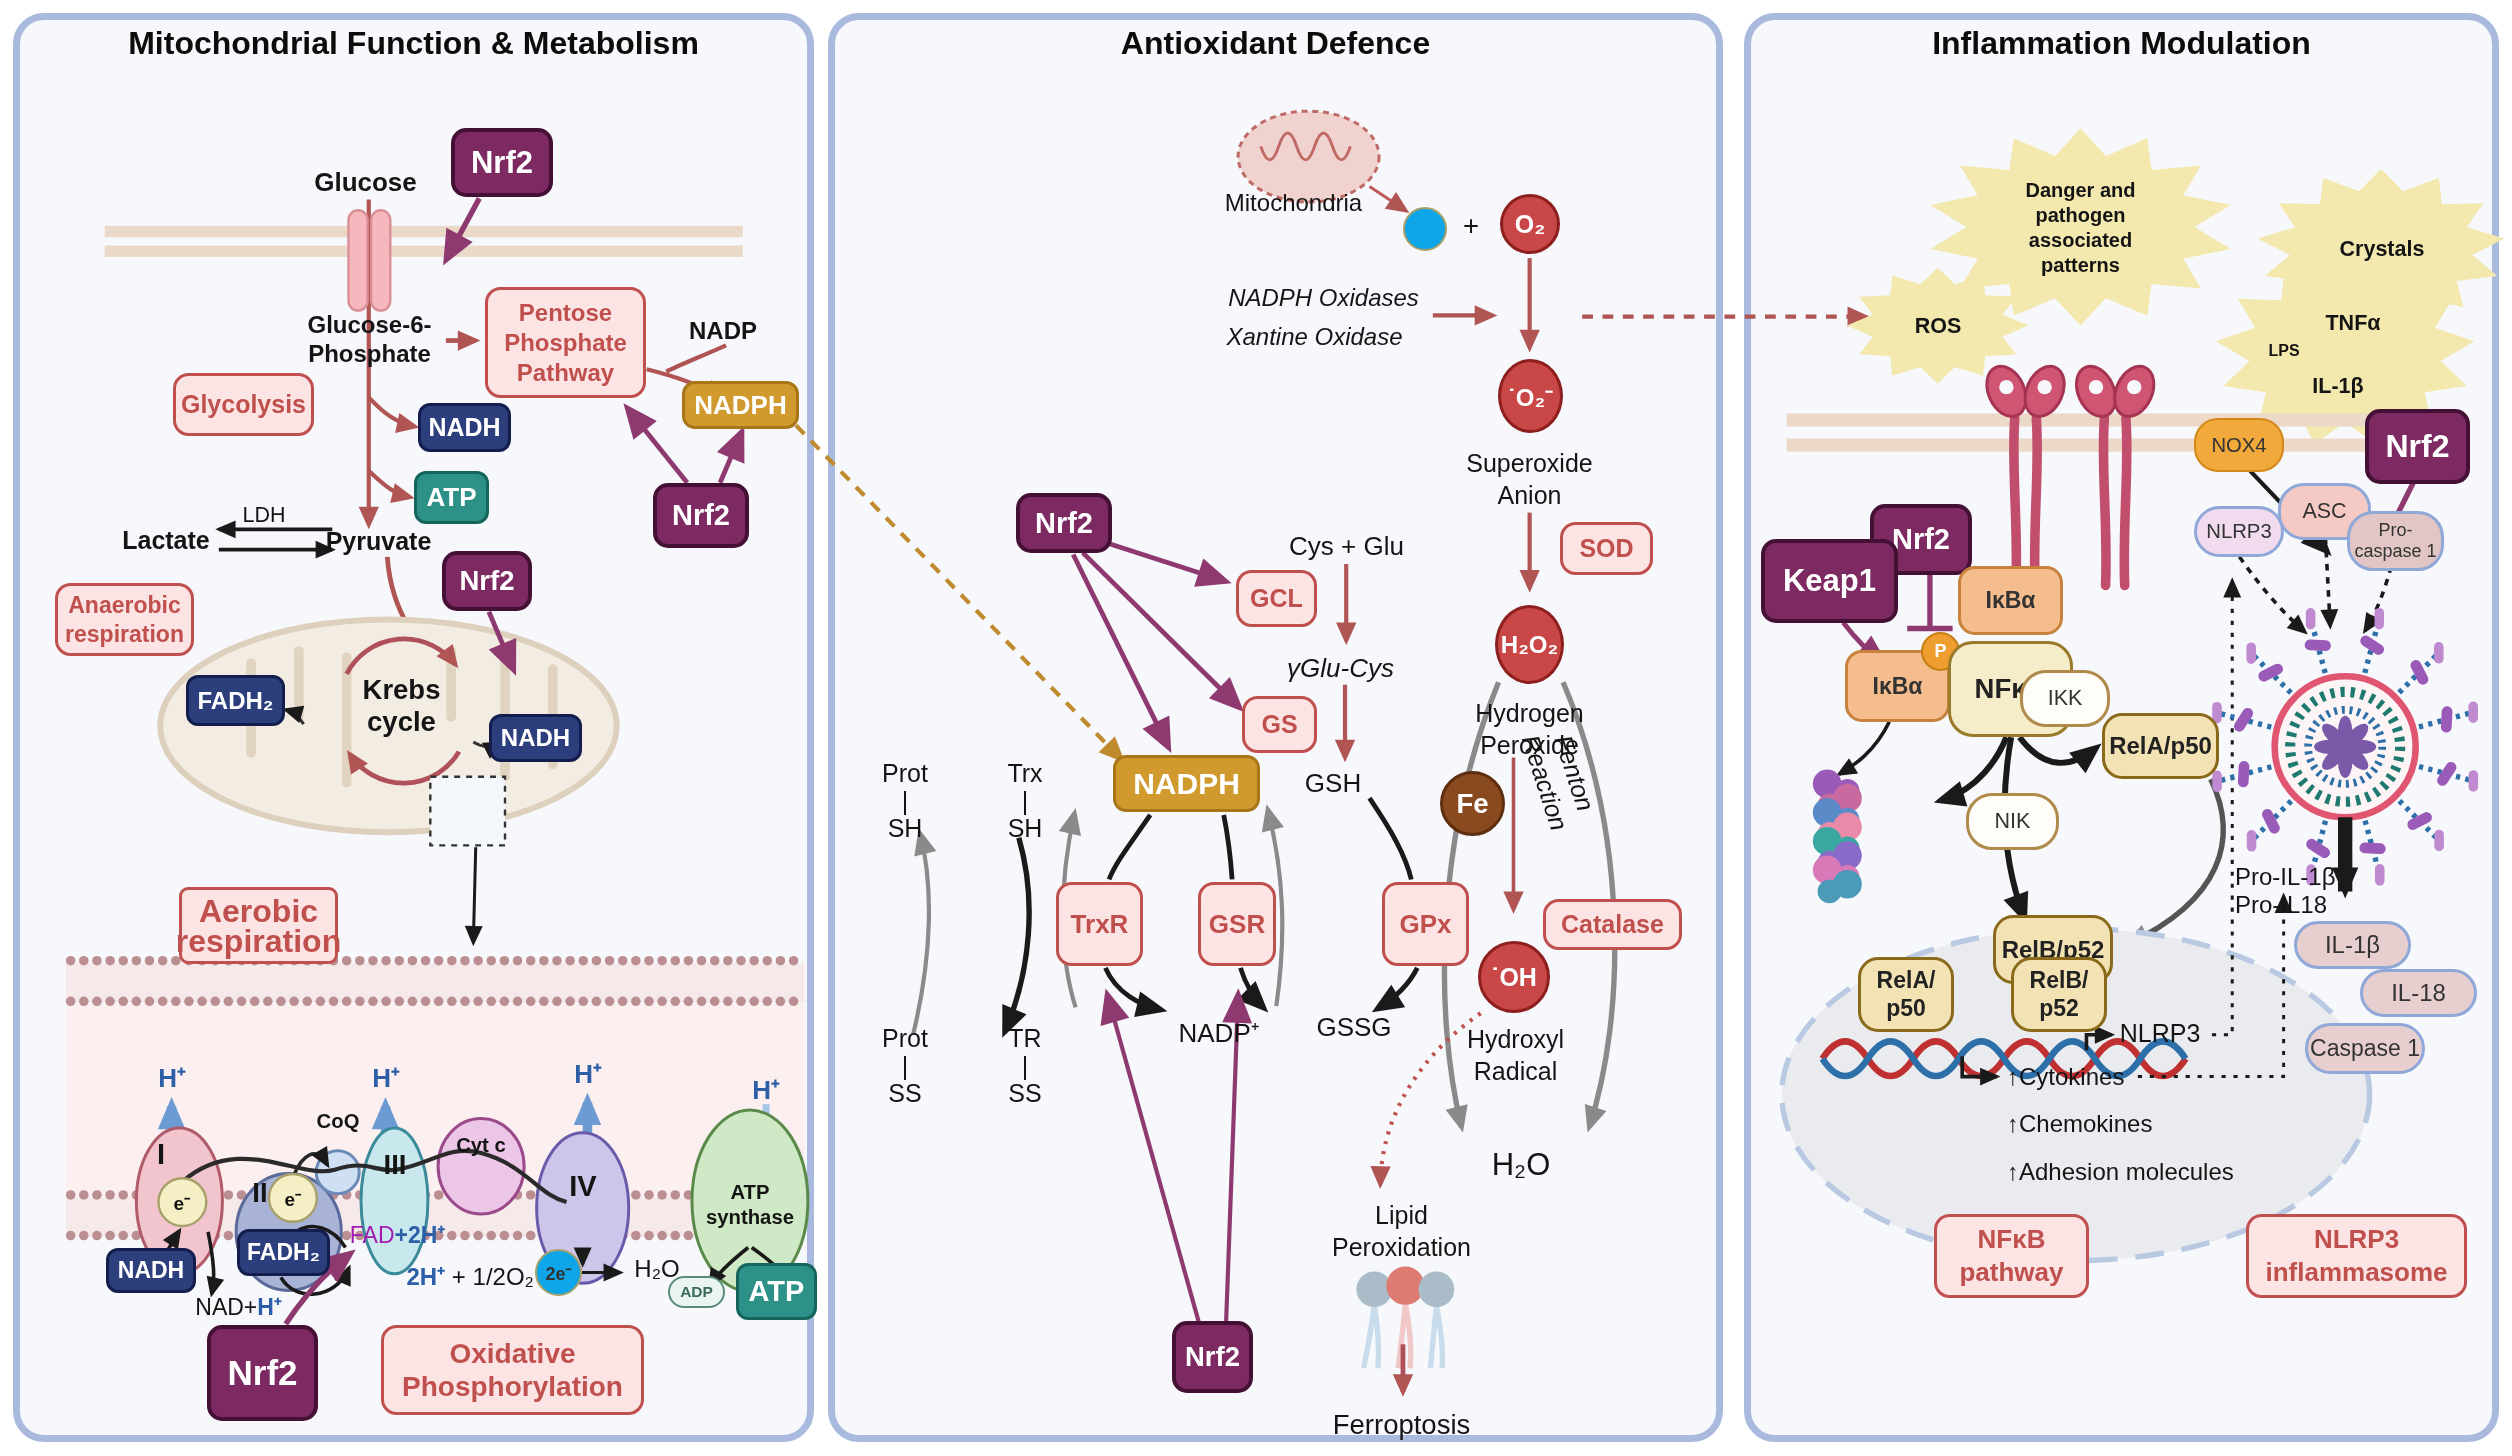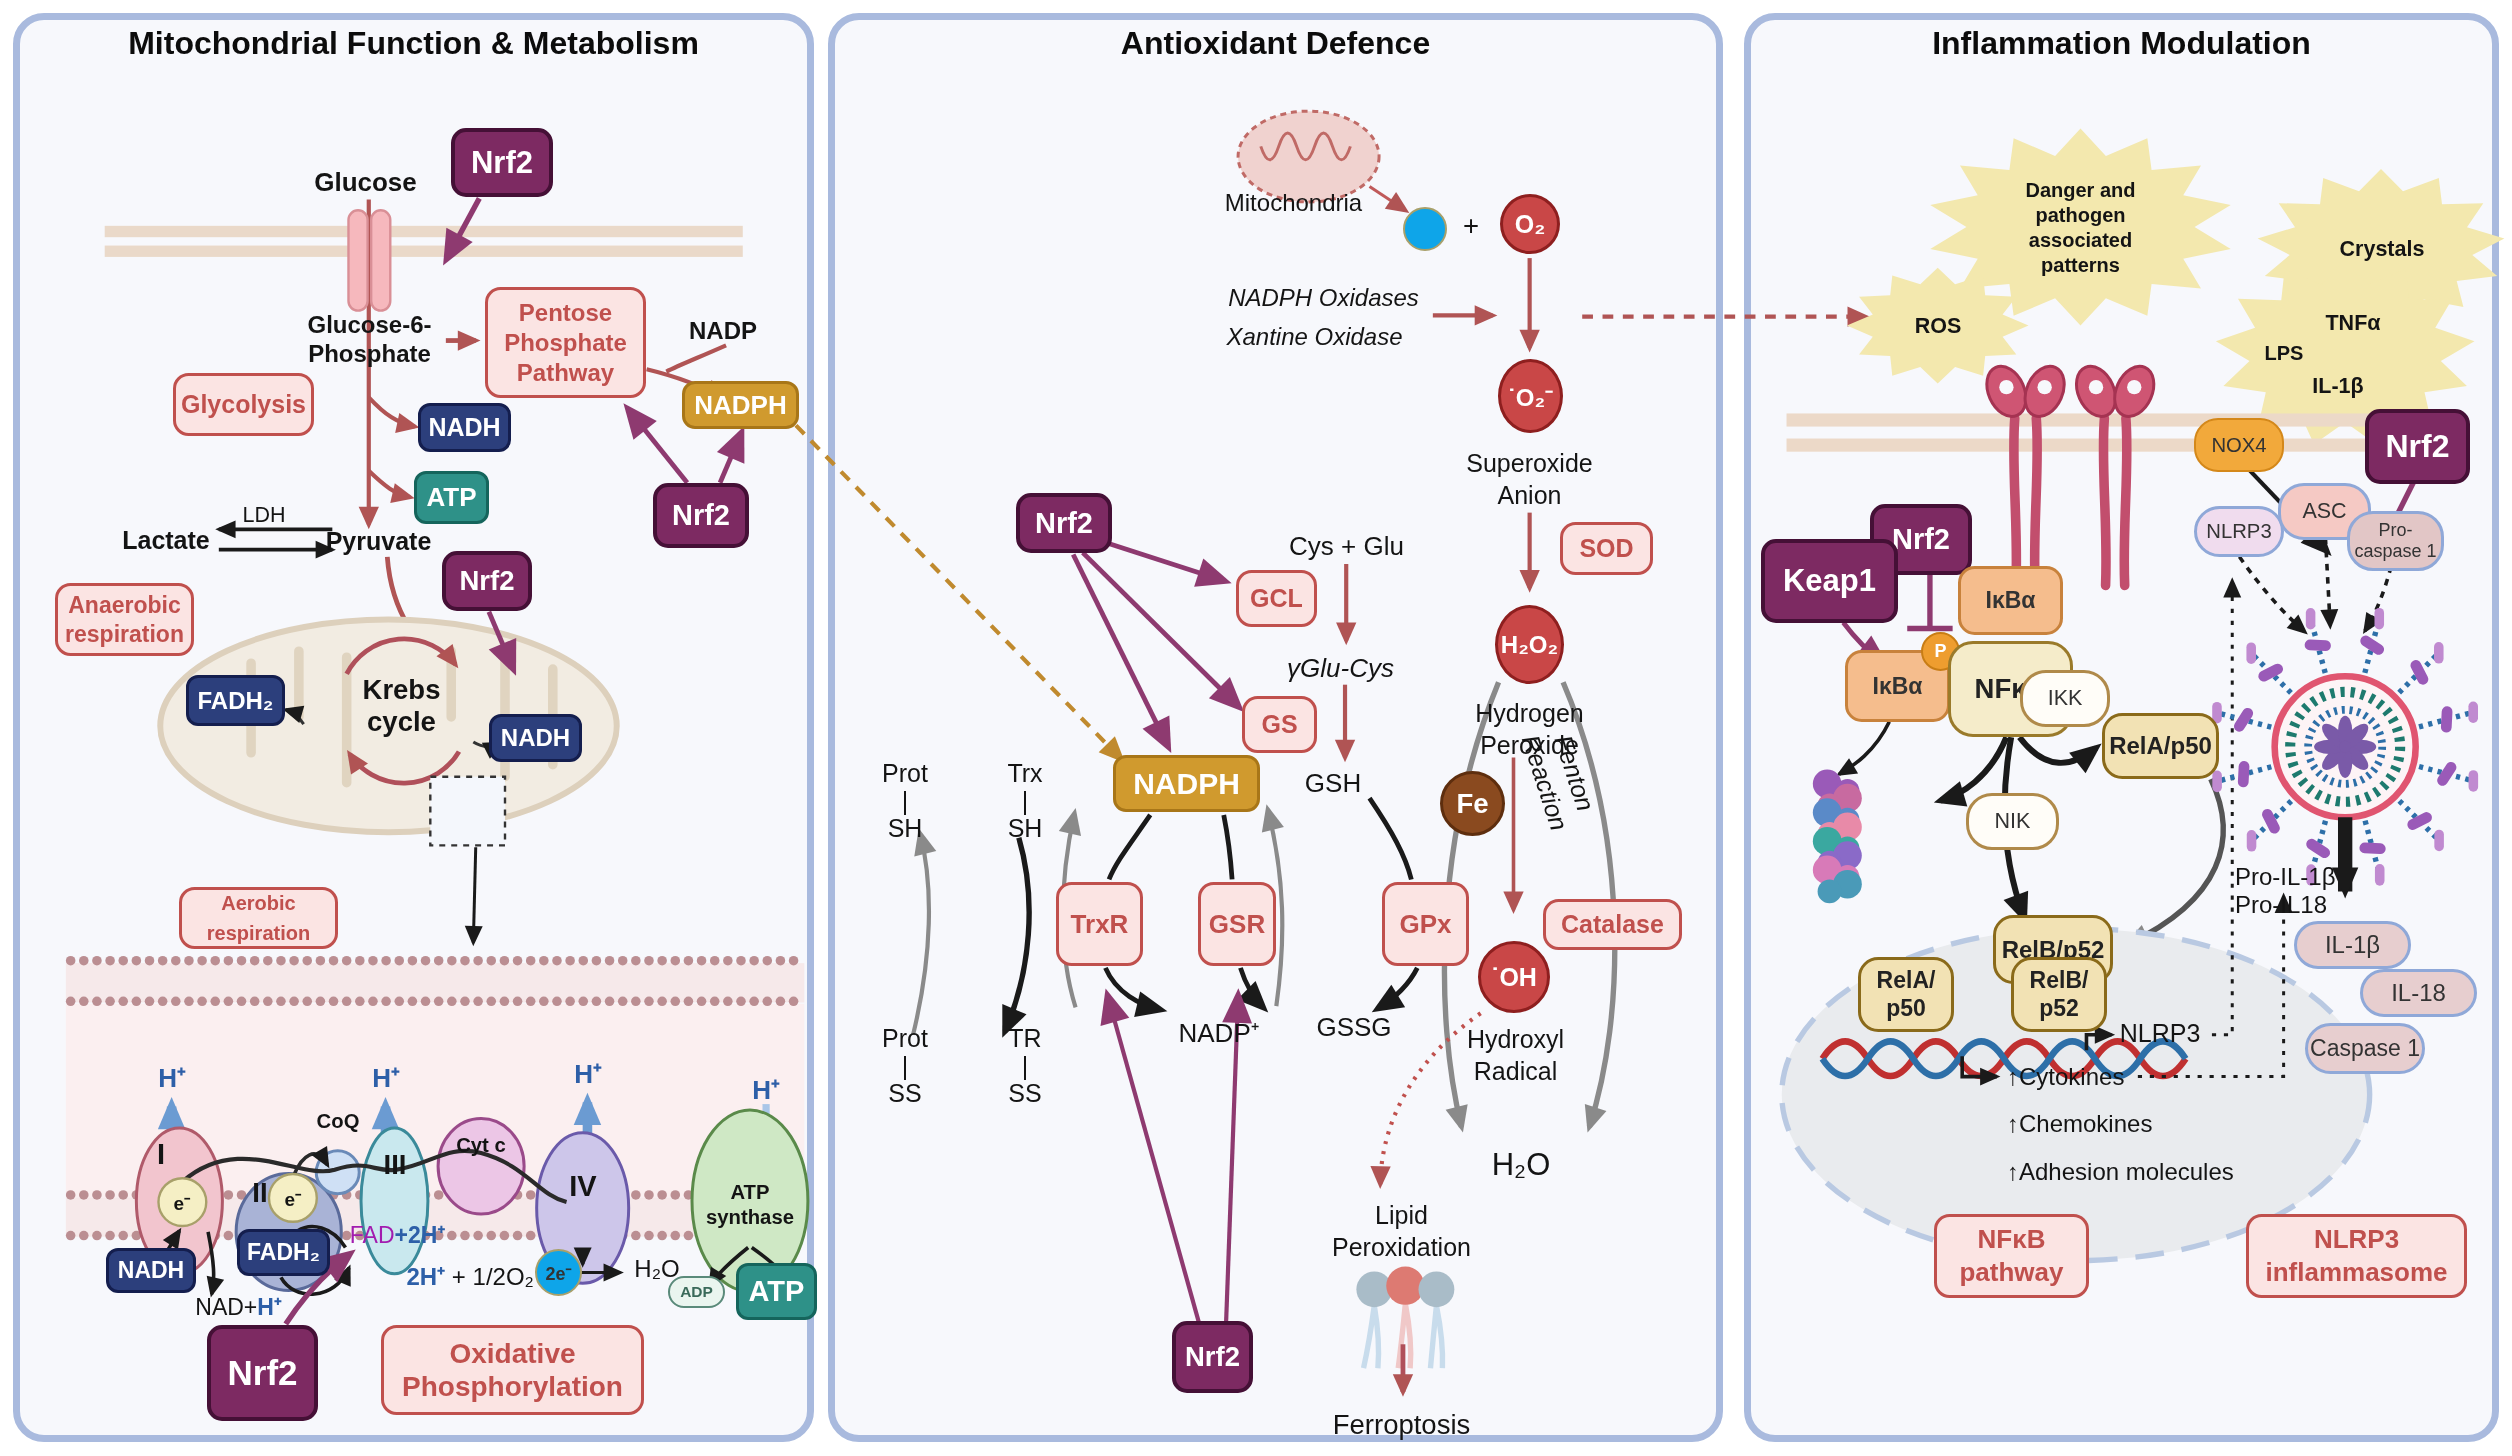--- a/index.html
+++ b/index.html
@@ -588,21 +588,21 @@
 <div class="box navy" style="left:186px;top:675px;width:99px;height:51px;font-size:24px;">
     <span>FADH₂</span>
   </div>
 <div class="lab" style="left:330px;top:674px;width:143px;font-size:27.5px;line-height:32px;">
     <span style="display:block">Krebs</span>
     <span style="display:block">cycle</span>
   </div>
 <div class="box navy" style="left:489px;top:714px;width:93px;height:48px;font-size:24px;">
     <span>NADH</span>
   </div>
-<div class="box pink" style="left:179px;top:887px;width:159px;height:62px;font-size:20px;line-height:30px;">
+<div class="box pink" style="left:179px;top:887px;width:159px;height:77px;font-size:32px;line-height:30px;border-radius:9px;">
     <span>Aerobic</span>
     <span>respiration</span>
   </div>
 <div class="lab blue" style="left:148px;top:1059px;width:48px;font-size:26px;">H⁺</div>
 <div class="lab blue" style="left:362px;top:1059px;width:48px;font-size:26px;">H⁺</div>
 <div class="lab blue" style="left:564px;top:1055px;width:48px;font-size:26px;">H⁺</div>
 <div class="lab blue" style="left:742px;top:1071px;width:48px;font-size:26px;">H⁺</div>
 <div class="lab" style="left:143px;top:1138px;width:36px;font-size:29px;">I</div>
 <div class="lab" style="left:239px;top:1177px;width:42px;font-size:27.5px;">II</div>
 <div class="lab" style="left:371px;top:1149px;width:48px;font-size:27.5px;">III</div>
@@ -743,21 +743,21 @@
 <div class="labn" style="left:1306px;top:1409px;width:191px;font-size:27.5px;">Ferroptosis</div>
 
 <div class="lab" style="left:1985px;top:178px;width:191px;font-size:20px;line-height:25px;">
     <span style="display:block">Danger and</span>
     <span style="display:block">pathogen</span>
     <span style="display:block">associated</span>
     <span style="display:block">patterns</span>
   </div>
 <div class="lab" style="left:2322px;top:237px;width:120px;font-size:21.5px;">Crystals</div>
 <div class="lab" style="left:1902px;top:314px;width:72px;font-size:21.5px;">ROS</div>
-<div class="lab" style="left:2242px;top:342px;width:84px;font-size:20px;">LPS</div>
+<div class="lab" style="left:2242px;top:342px;width:84px;font-size:16px;">LPS</div>
 <div class="lab" style="left:2311px;top:311px;width:84px;font-size:21.5px;">TNFα</div>
 <div class="lab" style="left:2296px;top:374px;width:84px;font-size:21.5px;">IL-1β</div>
 <div class="box nrf2" style="left:1870px;top:504px;width:102px;height:71px;font-size:29px;">
     <span>Nrf2</span>
   </div>
 <div class="box nrf2" style="left:1761px;top:539px;width:137px;height:84px;font-size:31px;">
     <span>Keap1</span>
   </div>
 <div class="box orangebox" style="left:1845px;top:650px;width:105px;height:72px;font-size:23px;">
     <span>IκBα</span>

